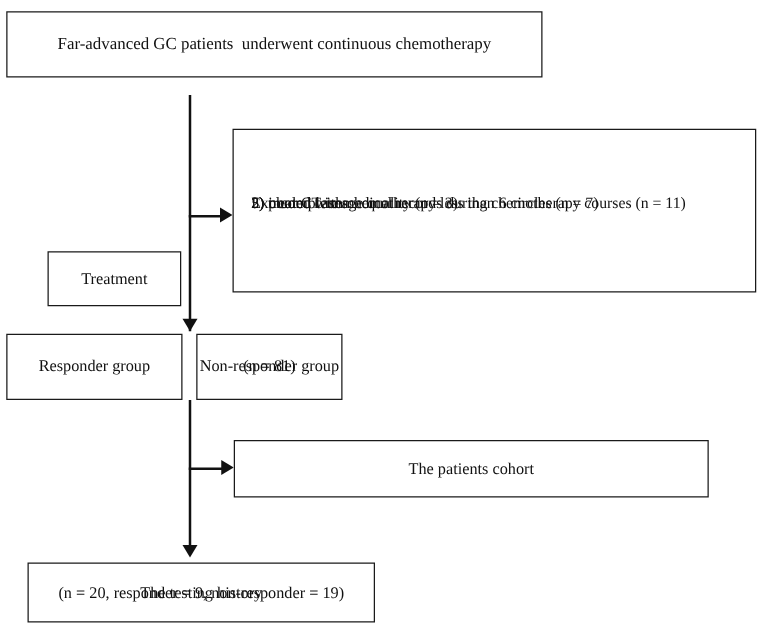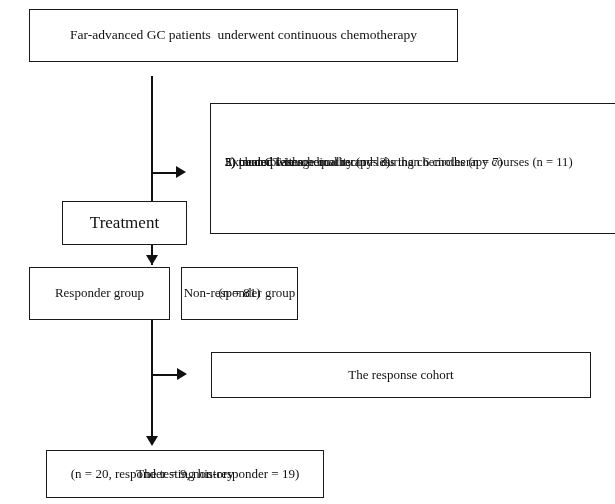--- a/index.html
+++ b/index.html
@@ -19,21 +19,20 @@
   }
   .box {
     position: absolute;
     box-sizing: border-box;
     border: 1.6px solid #1a1a1a;
     background: #ffffff;
     display: flex;
     flex-direction: column;
     justify-content: center;
     color: #111111;
-    margin-left: 24px;
   }
   .box.center { align-items: center; text-align: center; }
   .box.left   { align-items: flex-start; text-align: left; }
   .line {
     position: absolute;
     line-height: 1.24;
     white-space: pre;
   }
   .box.center .line { width: 100%; }
 
@@ -78,41 +77,41 @@
   <div class="hline" style="left:151px; top:172px; width:27px;"></div>
   <div class="arrow-right" style="left:176px; top:166px;"></div>
 
   <div class="box left" style="left:186px; top:103px; width:419px; height:131px; font-size:12.6px; padding:7px 0 18px 14px;">
     <div class="line">Excluded cases</div>
     <div class="line">2) treated with chemotherapy less than 6 circles (n = 7)</div>
     <div class="line">3) incomplete medical records during chemotherapy courses (n = 11)</div>
     <div class="line">5) poor CT image quality (n = 3)</div>
   </div>
 
-  <div class="box center" style="left:38px; top:201px; width:125px; height:44px; font-size:17px;">
+  <div class="box center" style="left:38px; top:201px; width:107px; height:44px; font-size:13px;">
     <div class="line">Treatment</div>
   </div>
 
   <div class="box center" style="left:5px; top:267px; width:141px; height:53px; font-size:13px;text-decoration:underline;">
     <div class="line">Responder group</div>
   </div>
 
   <div class="box center" style="left:157px; top:267px; width:117px; height:53px; font-size:13px;">
     <div class="line">Non-responder group</div>
     <div class="line">(n = 81)</div>
   </div>
 
   <div class="vline" style="left:151px; top:320px; height:117px;"></div>
   <div class="arrow-down" style="left:146px; top:436px;"></div>
 
   <div class="hline" style="left:151px; top:374px; width:28px;"></div>
   <div class="arrow-right" style="left:177px; top:368px;"></div>
 
   <div class="box center" style="left:187px; top:352px; width:380px; height:46px; font-size:13px;">
-    <div class="line">The response cohort</div>
+    <div class="line">The patients cohort</div>
   </div>
 
   <div class="box center" style="left:22px; top:450px; width:278px; height:48px; font-size:13px;">
     <div class="line">The testing history</div>
     <div class="line">(n = 20, responder = 9, non-responder = 19)</div>
   </div>
 
 </div>
 
 </body></html>

